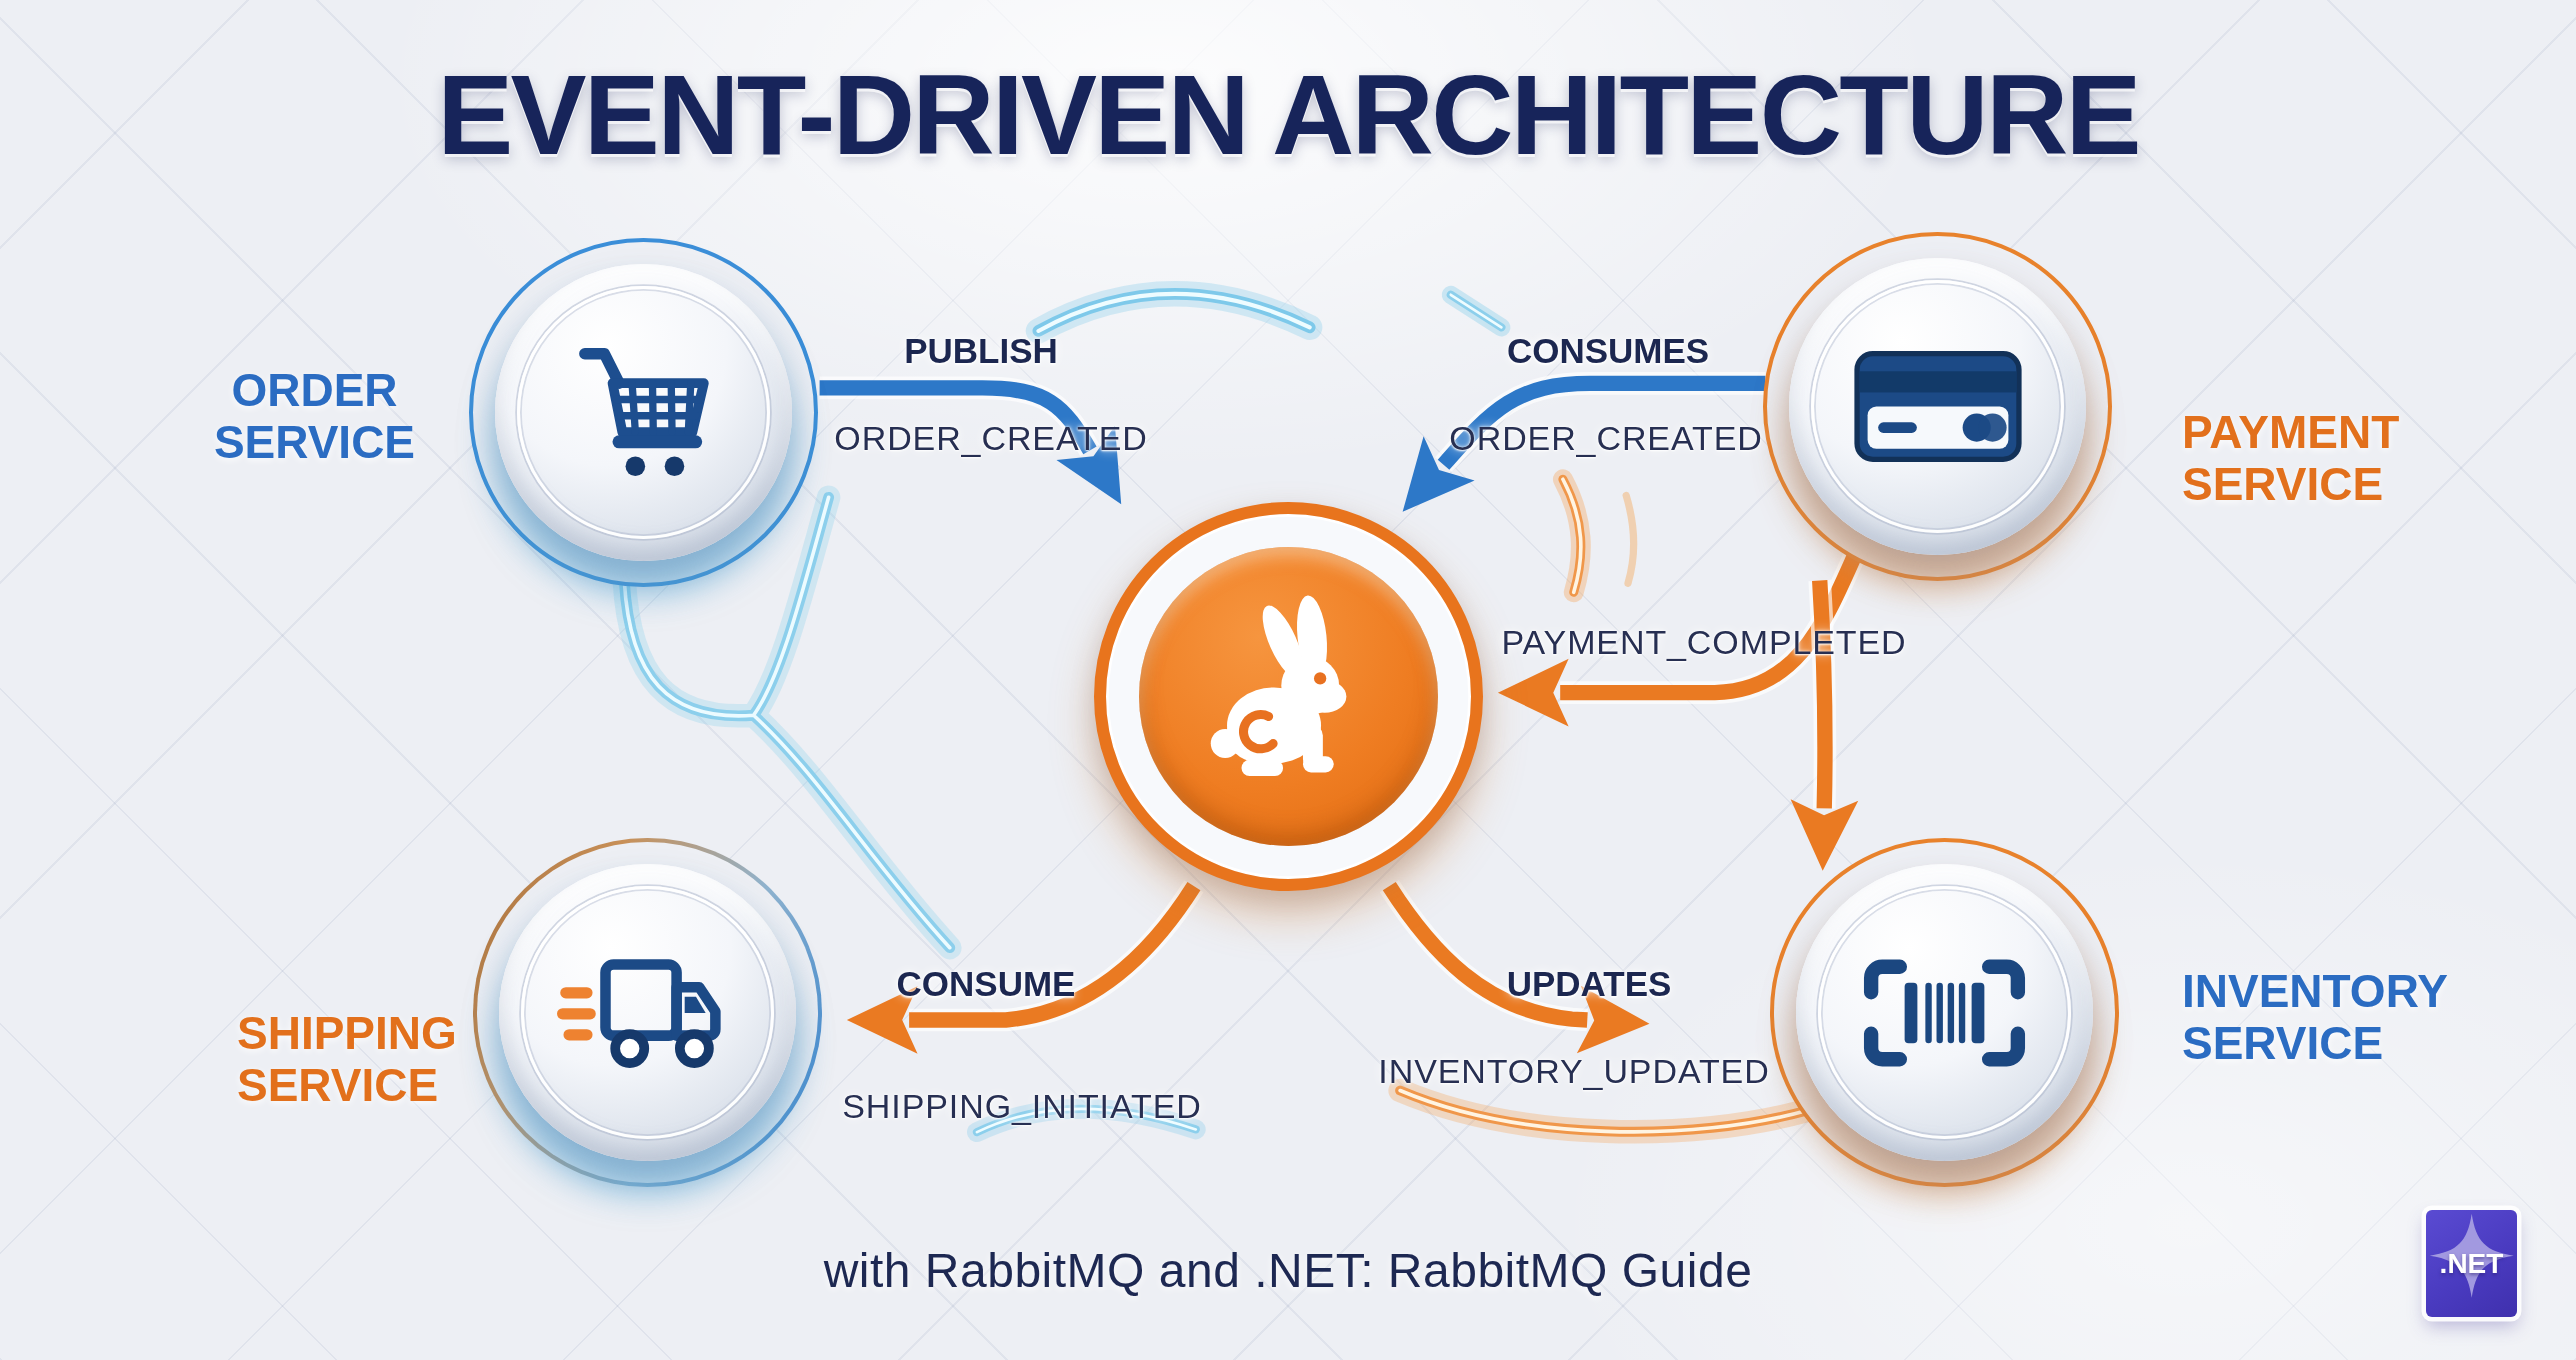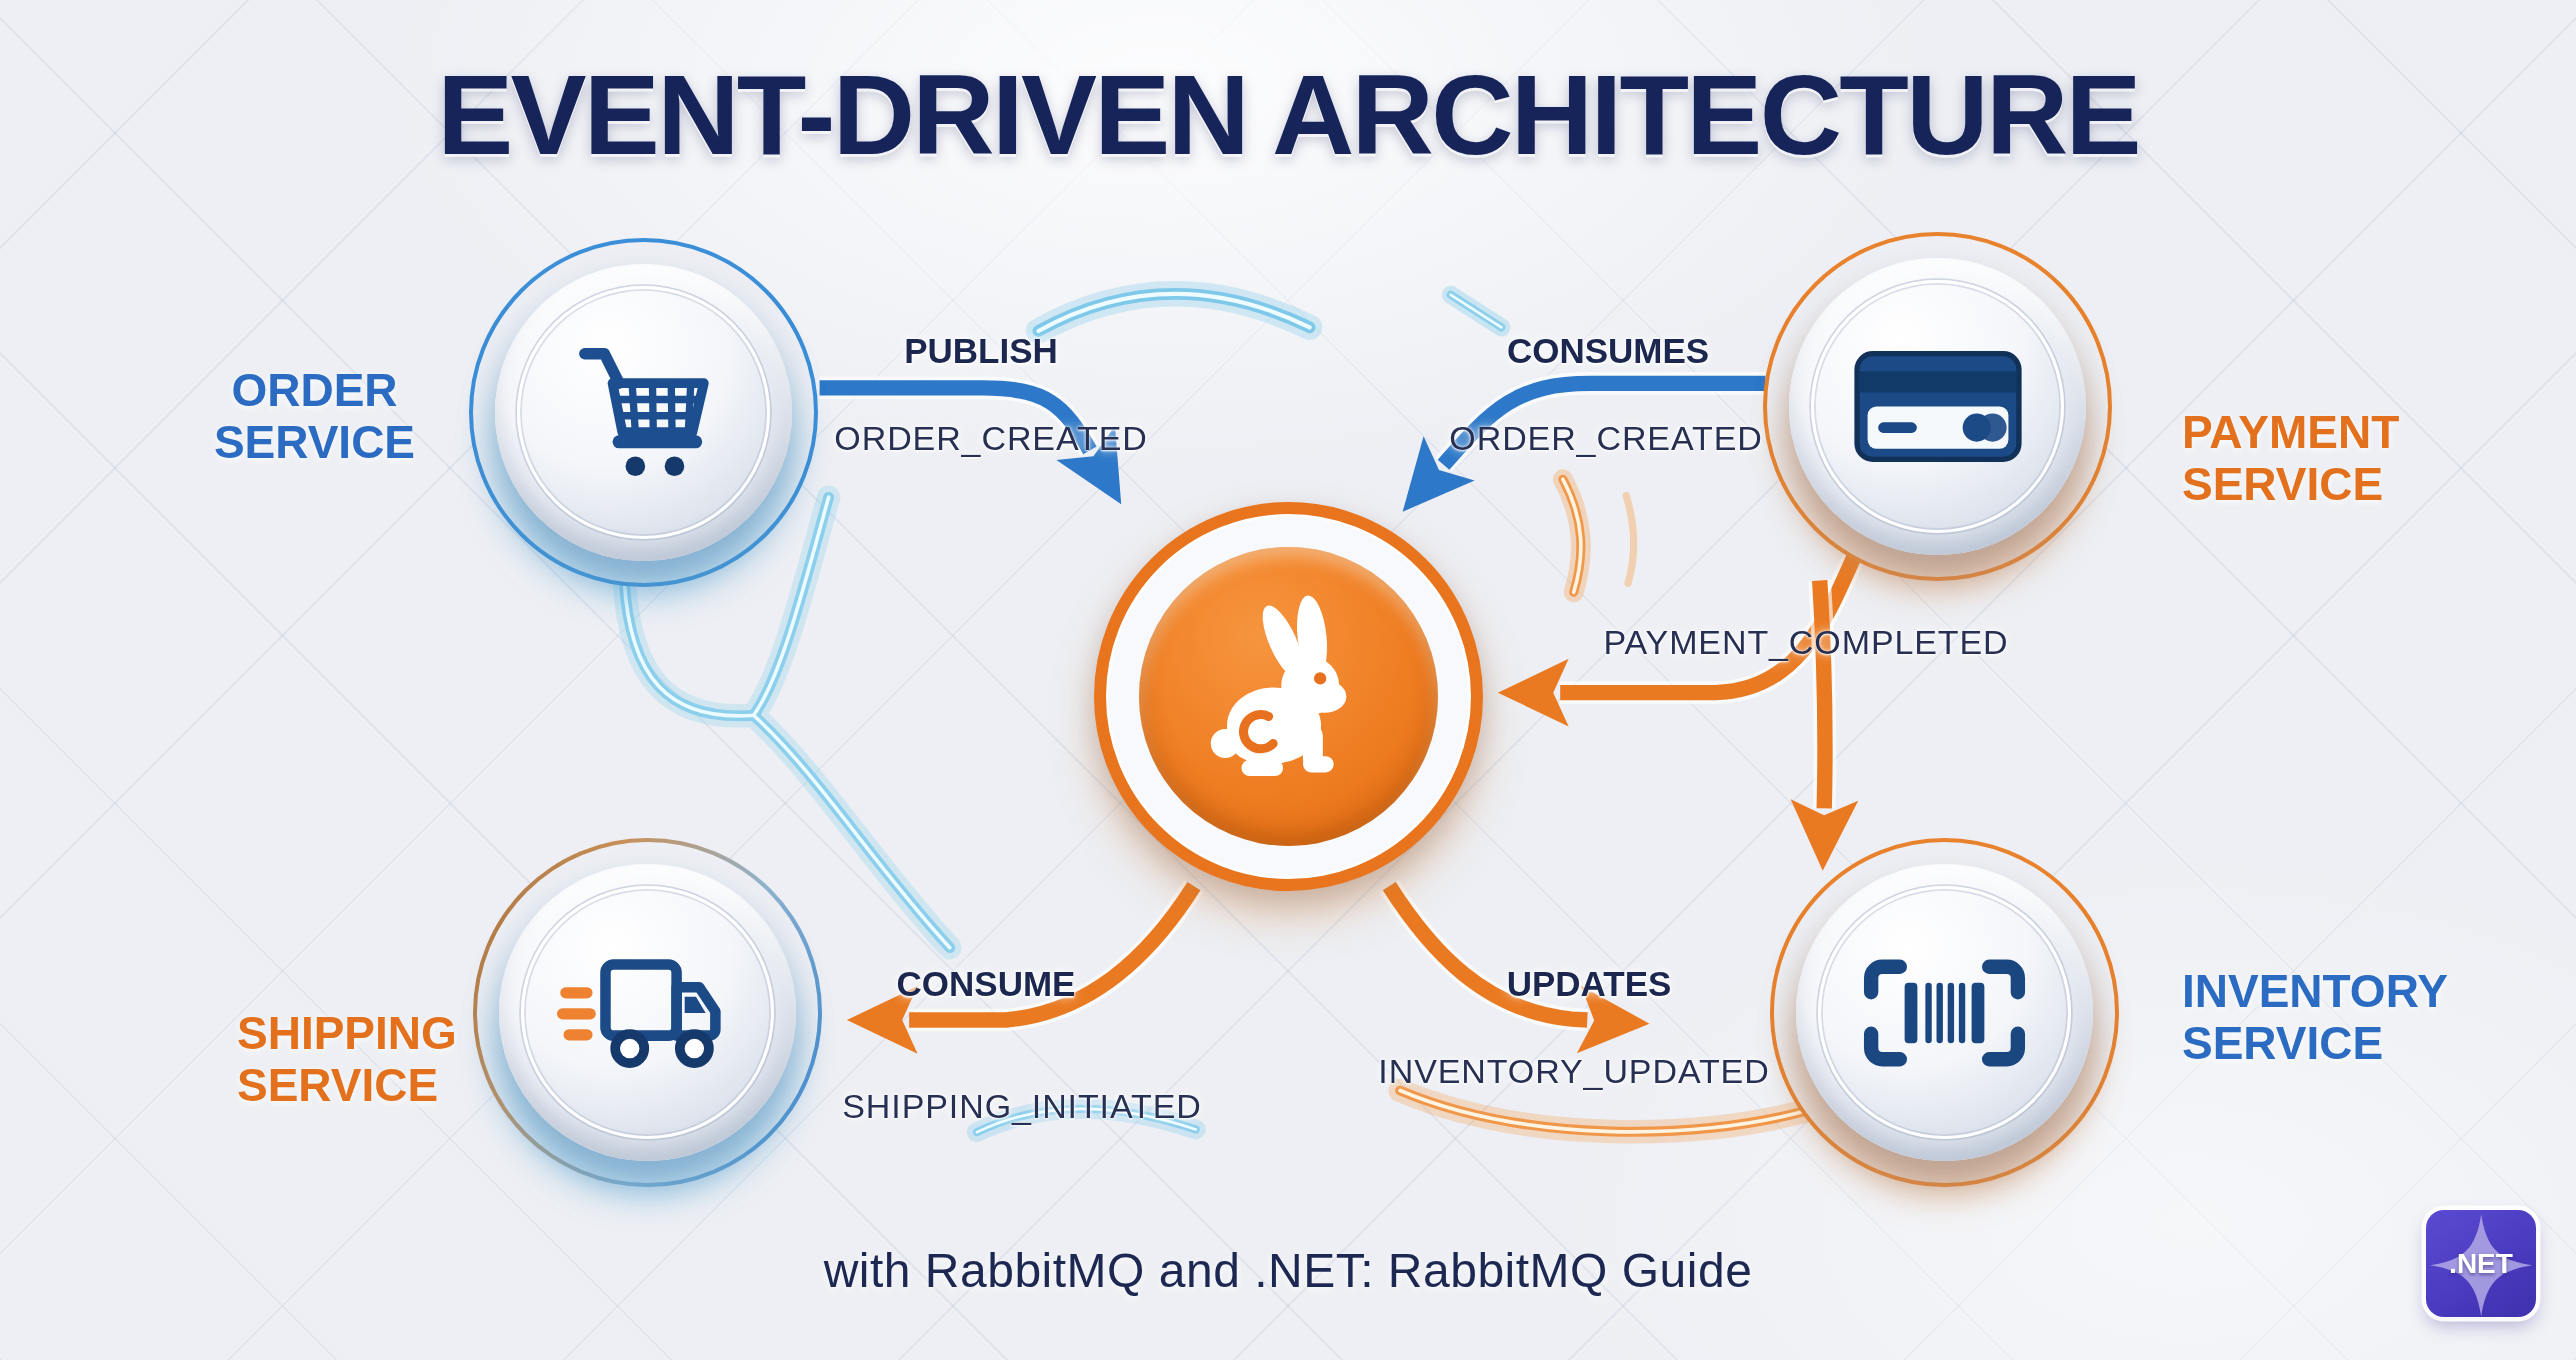--- a/index.html
+++ b/index.html
@@ -45,21 +45,21 @@
   .node.inventory{left:1770px;top:838px;--ring:#e8822c;--glow:rgba(245,150,60,.55);}
   
   .broker{position:absolute;left:1094px;top:502px;width:389px;height:389px;border-radius:50%;
     box-sizing:border-box;border:12.7px solid #e8741d;background:#f7f9fc;z-index:2;
     box-shadow:0 25px 43px rgba(210,120,40,.35), 0 11px 23.5px rgba(110,125,160,.28), inset 0 0 0 2.7px #ffffff;}
   .broker-disc{position:absolute;inset:33px;border-radius:50%;
     background:radial-gradient(circle at 40% 30%, #f6953f 0%, #ef7d22 55%, #df690f 100%);
     box-shadow:inset 0 -11px 22px rgba(140,60,0,.38), inset 0 9px 16.3px rgba(255,228,195,.55);
     display:flex;align-items:center;justify-content:center;}
   
-  .dotnet{position:absolute;left:2426px;top:1210px;width:110px;height:107px;border-radius:18px;z-index:4;
+  .dotnet{position:absolute;left:2426px;top:1210px;width:91px;height:107px;border-radius:6px;z-index:4;
     background:linear-gradient(145deg,#5a4bd2 0%, #4a3bc0 55%, #3f30ad 100%);
     box-shadow:0 0 0 4.5px rgba(255,255,255,.9), 0 9px 18px rgba(80,70,160,.35);
     display:flex;align-items:center;justify-content:center;}
   .dotnet svg{position:absolute;inset:1.8px;}
   .dotnet-text{position:relative;z-index:1;color:#ffffff;font-weight:bold;font-size:28px;
     letter-spacing:0px;text-shadow:0 1.8px 3.6px rgba(40,30,110,.55);}
 </style>
 </head>
 <body>
 
@@ -243,21 +243,21 @@
       </svg>
     </div>
   </div>
 
   <div class="flow-action" style="left:981px;top:351px;">PUBLISH</div>
   <div class="flow-event" style="left:991px;top:438px;">ORDER_CREATED</div>
 
   <div class="flow-action" style="left:1608px;top:351px;">CONSUMES</div>
   <div class="flow-event" style="left:1606px;top:438px;">ORDER_CREATED</div>
 
-  <div class="flow-event" style="left:1806px;top:642px;">PAYMENT_COMPLETED</div>
+  <div class="flow-event" style="left:1704px;top:642px;">PAYMENT_COMPLETED</div>
 
   <div class="flow-action" style="left:986px;top:984px;">CONSUME</div>
   <div class="flow-event" style="left:1022px;top:1071px;margin-top:35px;">SHIPPING_INITIATED</div>
 
   <div class="flow-action" style="left:1589px;top:984px;">UPDATES</div>
   <div class="flow-event" style="left:1574px;top:1071px;">INVENTORY_UPDATED</div>
 
   <div class="dotnet">
     <svg viewBox="0 0 100 100">
       <path d="M50 2 C55 34 66 45 98 50 C66 55 55 66 50 98 C45 66 34 55 2 50 C34 45 45 34 50 2 Z" fill="#a79ee2" opacity="0.95"></path>

